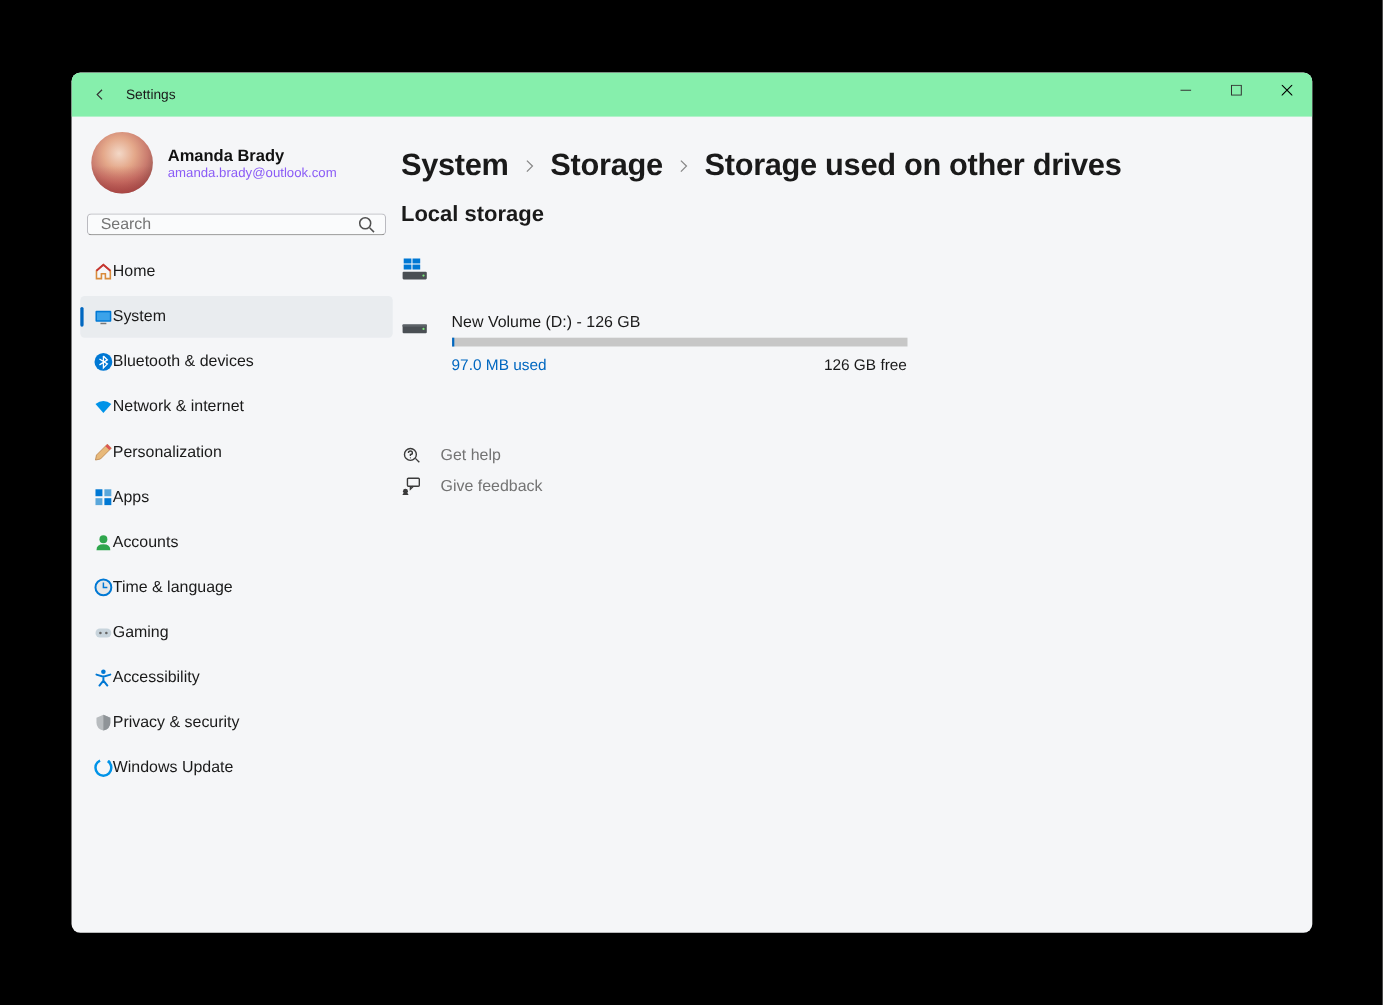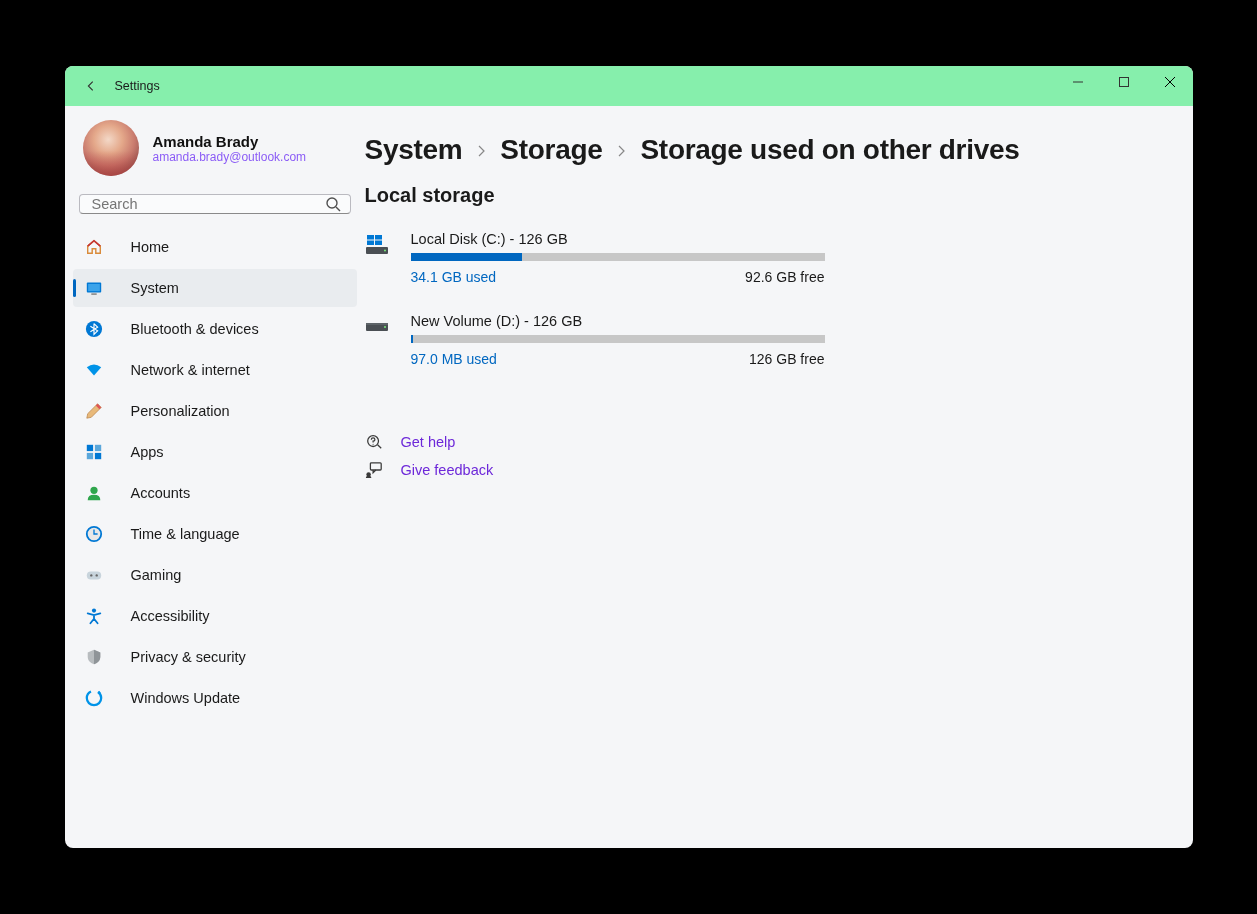--- a/index.html
+++ b/index.html
@@ -114,21 +114,21 @@
       gap: 3px;
       padding: 0 2px;
     }
     .nav-item {
       display: flex; align-items: center;
       height: 38px;
       padding: 0 12px;
       border-radius: 4px;
       cursor: pointer;
       position: relative;
-      gap: 28px;
+      gap: 0;
     }
     .nav-item.active { background: #e9ecef; }
     .nav-item.active::before {
       content: "";
       position: absolute;
       left: 0; top: 10px; bottom: 10px;
       width: 3px;
       border-radius: 2px;
       background: #0067c0;
     }
@@ -223,21 +223,21 @@
     .help-link {
       display: flex; align-items: center;
       gap: 18px;
       font-size: 14.5px;
     }
     .help-link-icon {
       width: 18px; height: 18px;
       color: #3a3a3a;
     }
     .help-link-text {
-      color: #6d28d9;
+      color: #737373;
       cursor: pointer;
     }
 
     .disk-svg { display:block; }
   </style>
 </head>
 <body>
 
 <div class="window">
   <div class="titlebar">
@@ -423,30 +423,20 @@
         <div class="drive-icon">
           <svg class="disk-svg" width="24" height="24" viewBox="0 0 24 24">
             <rect x="1" y="14" width="22" height="7" rx="1" fill="#4a4f54"></rect>
             <circle cx="20" cy="17.5" r="1" fill="#7aea7a"></circle>
             <rect x="2" y="2" width="7" height="4.5" fill="#0078d4"></rect>
               <rect x="10" y="2" width="7" height="4.5" fill="#0078d4"></rect>
             <rect x="2" y="7.5" width="7" height="4.5" fill="#0078d4"></rect>
               <rect x="10" y="7.5" width="7" height="4.5" fill="#0078d4"></rect>
           </svg>
         </div>
-        <div class="drive-body">
-          <div class="drive-title">Local Disk (C:) - 126 GB</div>
-          <div class="progress">
-            <div class="progress-fill" style="width:27%"></div>
-          </div>
-          <div class="drive-stats">
-            <span class="drive-used">34.1 GB used</span>
-            <span class="drive-free">92.6 GB free</span>
-          </div>
-        </div>
       </div>
 
       <div class="drive">
         <div class="drive-icon">
           <svg class="disk-svg" width="24" height="24" viewBox="0 0 24 24">
             <rect x="1" y="8" width="22" height="8" rx="1" fill="#4a4f54"></rect>
             <rect x="1" y="8" width="22" height="2" fill="#5d6368"></rect>
             <circle cx="20" cy="12" r="1" fill="#7aea7a"></circle>
           </svg>
         </div>

